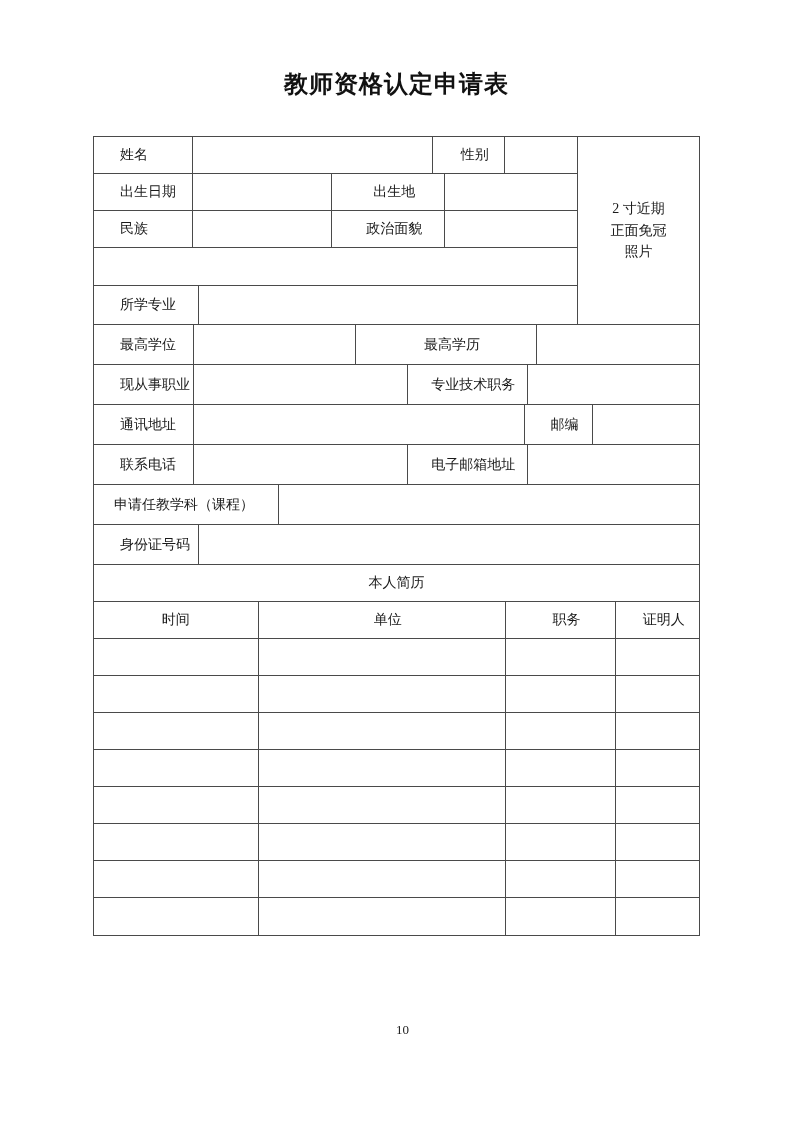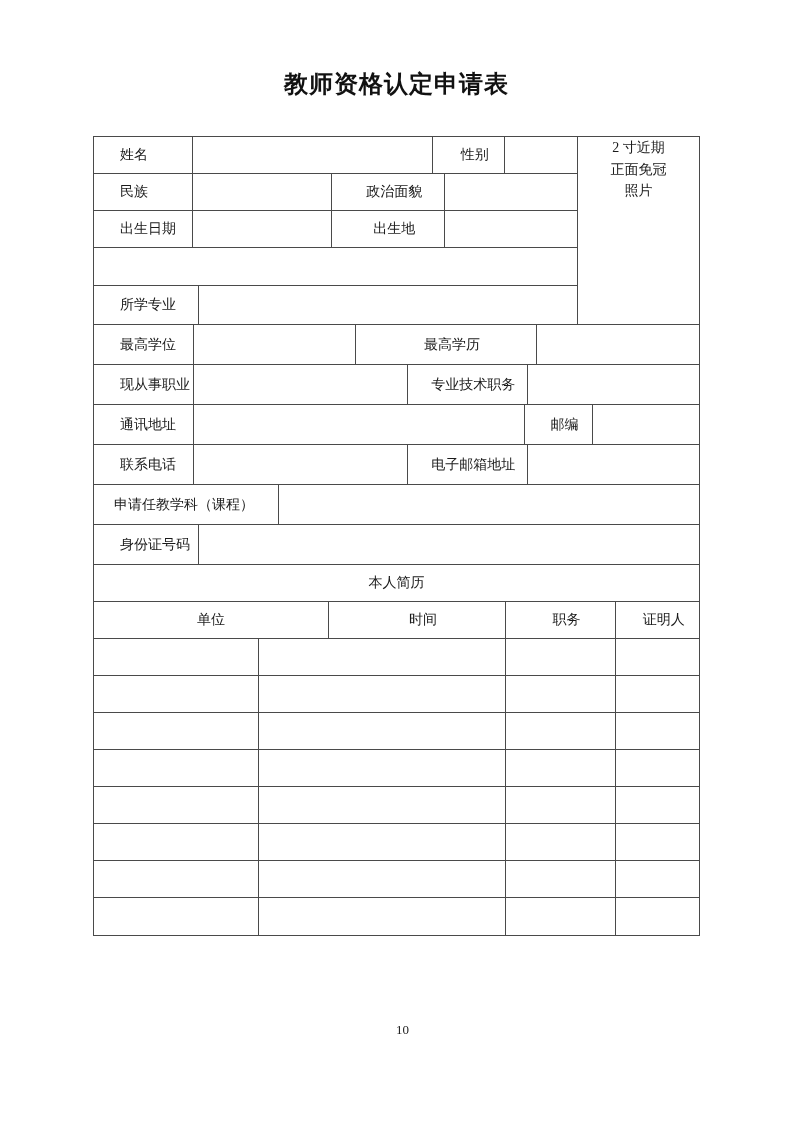--- a/index.html
+++ b/index.html
@@ -57,20 +57,21 @@
   
   .upper { display: flex; border-bottom: 1px solid #4a4a4a; }
   .upper-left { width: 483px; }
   .upper-left .row:last-child { border-bottom: none; }
   .photo-cell {
     width: 122px;
     border-left: 1px solid #4a4a4a;
     display: flex;
     flex-direction: column;
     align-items: center;
+    justify-content: center;
     line-height: 1.55;
     font-size: 14px;
   }
   .section-title-row {
     display: flex;
     align-items: center;
     justify-content: center;
     border-bottom: 1px solid #4a4a4a;
     height: 37px;
   }
@@ -98,29 +99,29 @@
 
     <div class="upper">
       <div class="upper-left">
         <div class="row h37">
           <div class="cell label w105">姓名</div>
           <div class="cell w248"></div>
           <div class="cell label-c w65">性别</div>
           <div class="cell w65 last"></div>
         </div>
         <div class="row h37">
+          <div class="cell label w105">出生日期</div>
+          <div class="cell w138"></div>
+          <div class="cell label-c w110">出生地</div>
+          <div class="cell w130 last"></div>
+        </div>
+        <div class="row h37">
           <div class="cell label w105">民族</div>
           <div class="cell w138"></div>
           <div class="cell label-c w110">政治面貌</div>
-          <div class="cell w130 last"></div>
-        </div>
-        <div class="row h37">
-          <div class="cell label w105">出生日期</div>
-          <div class="cell w138"></div>
-          <div class="cell label-c w110">出生地</div>
           <div class="cell w130 last"></div>
         </div>
         <div class="row h38">
           <div class="cell last"></div>
         </div>
         <div class="row h38">
           <div class="cell label w105">所学专业</div>
           <div class="cell last"></div>
         </div>
       </div>
@@ -165,22 +166,22 @@
     </div>
 
     <div class="row h40">
       <div class="cell label w105">身份证号码</div>
       <div class="cell last"></div>
     </div>
 
     <div class="section-title-row">本人简历</div>
 
     <div class="row h37">
+      <div class="cell header-cell w175">时间</div>
       <div class="cell header-cell w250">单位</div>
-      <div class="cell header-cell w175">时间</div>
       <div class="cell header-cell w105">职务</div>
       <div class="cell header-cell w75 last">证明人</div>
     </div>
 
     <div class="resume-rows">
         <div class="row h37">
           <div class="cell w175"></div>
           <div class="cell w250"></div>
           <div class="cell w105"></div>
           <div class="cell w75 last"></div>

